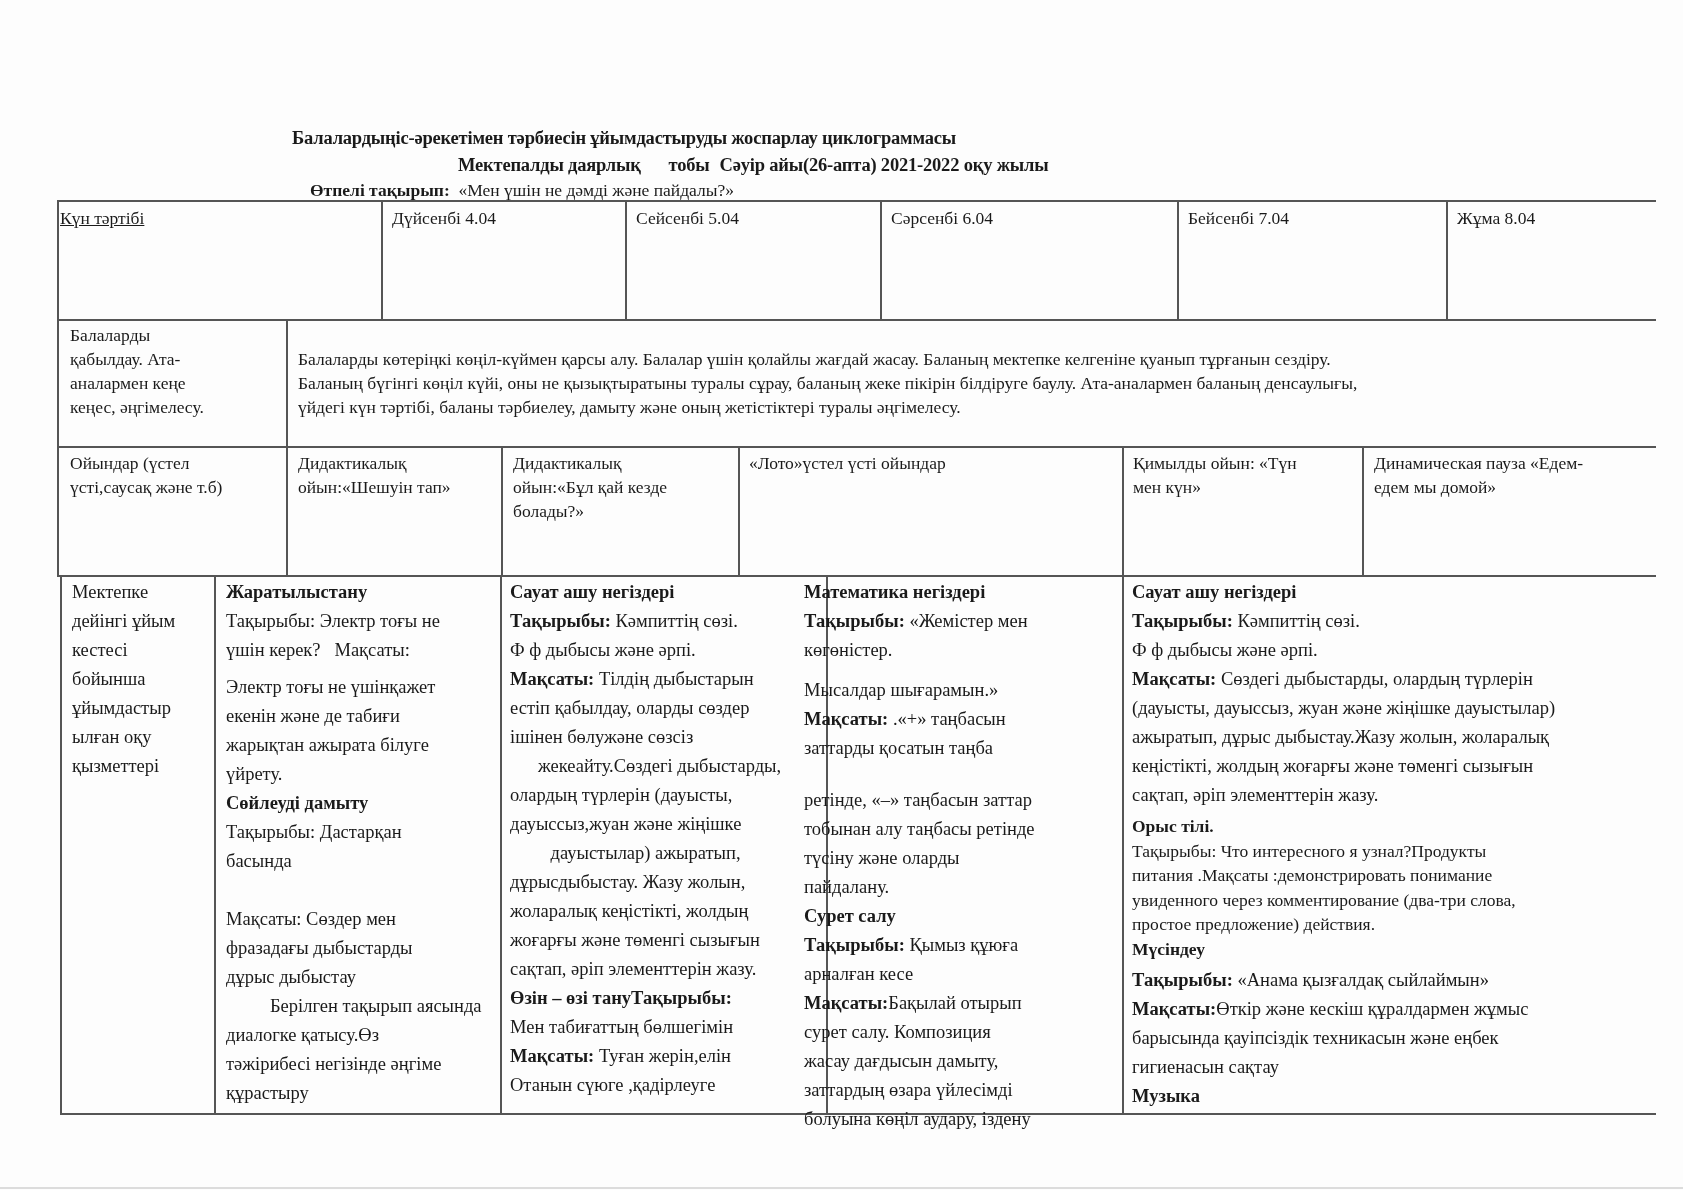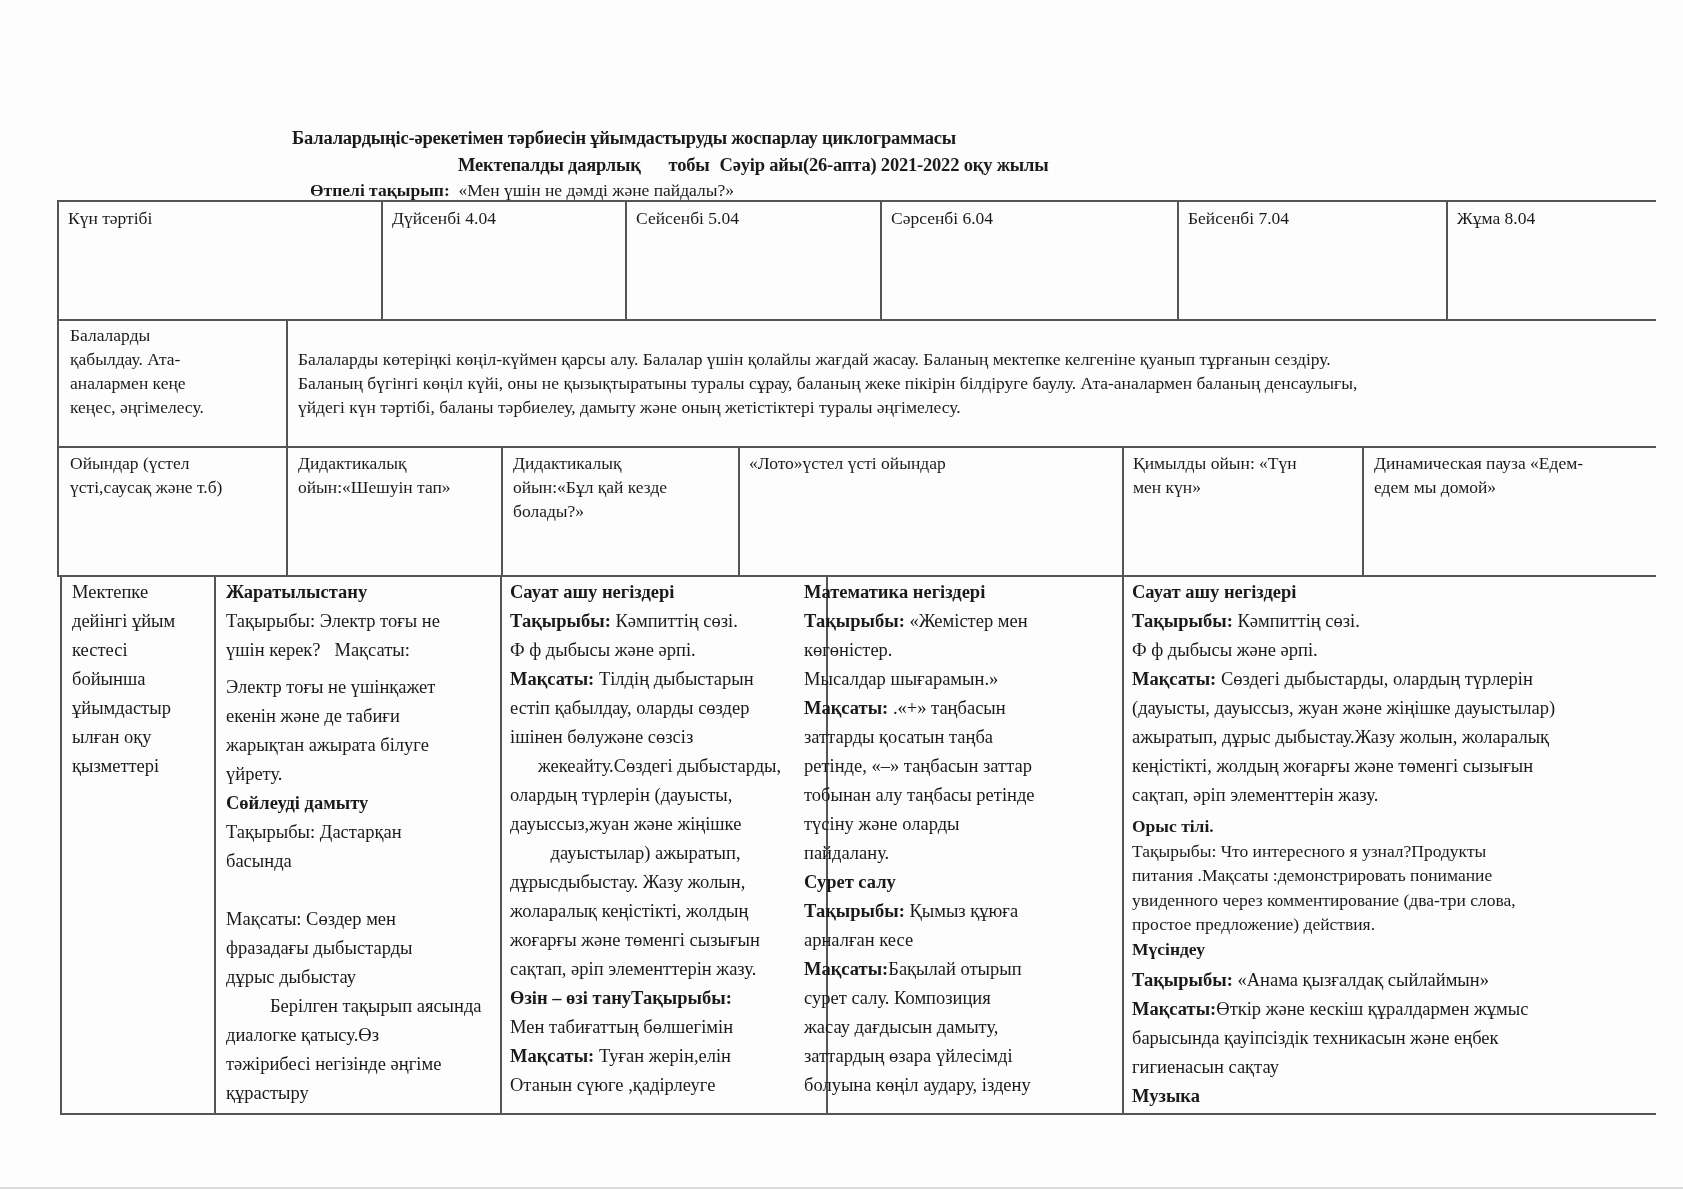--- a/index.html
+++ b/index.html
@@ -58,21 +58,21 @@
   <div class="line-v" style="left:1362px; top:446px; height:130px;"></div>
 
   <div class="line-h" style="left:60px; top:1113px; width:1596px;"></div>
   <div class="line-v" style="left:60px; top:575px; height:539px;"></div>
   <div class="line-v" style="left:214px; top:575px; height:539px;"></div>
   <div class="line-v" style="left:500px; top:575px; height:539px;"></div>
   <div class="line-v" style="left:826px; top:575px; height:539px;"></div>
   <div class="line-v" style="left:1122px; top:575px; height:539px;"></div>
 </div>
 
-<div class="cell" style="left:68px; top:206px;">
+<div class="cell" style="left:60px; top:206px;text-decoration:underline;">
   <span class="t">Күн тәртібі</span>
 </div>
 <div class="cell" style="left:392px; top:206px;">
   <span class="t">Дүйсенбі 4.04</span>
 </div>
 <div class="cell" style="left:636px; top:206px;">
   <span class="t">Сейсенбі 5.04</span>
 </div>
 <div class="cell" style="left:891px; top:206px;">
   <span class="t">Сәрсенбі 6.04</span>
@@ -168,24 +168,24 @@
     <span class="t" style="white-space: pre;"><span>сақтап, әріп элементтерін жазу.</span></span>
     <span class="t" style="white-space: pre;"><span class="b">Өзін – өзі тануТақырыбы:</span></span>
     <span class="t" style="white-space: pre;"><span>Мен табиғаттың бөлшегімін</span></span>
     <span class="t" style="white-space: pre;"><span class="b">Мақсаты: </span><span>Туған жерін,елін</span></span>
     <span class="t" style="white-space: pre;"><span>Отанын сүюге ,қадірлеуге</span></span>
   </div>
 <div class="cell-lg lesson-col" style="left:804px; top:578px;">
     <span class="t" style="white-space: pre;"><span class="b">Математика негіздері</span></span>
     <span class="t" style="white-space: pre;"><span class="b">Тақырыбы: </span><span>«Жемістер мен</span></span>
     <span class="t" style="white-space: pre;"><span>көгөністер.</span></span>
-    <span class="t" style="white-space: pre;"><span>Мысалдар шығарамын.»</span></span>
+    <span class="t" style="white-space: pre; margin-top: 11px;"><span>Мысалдар шығарамын.»</span></span>
     <span class="t" style="white-space: pre;"><span class="b">Мақсаты: </span><span>.«+» таңбасын</span></span>
     <span class="t" style="white-space: pre;"><span>заттарды қосатын таңба</span></span>
-    <span class="t" style="white-space: pre;"><span>ретінде, «–» таңбасын заттар</span></span>
+    <span class="t" style="white-space: pre; margin-top: 23px;"><span>ретінде, «–» таңбасын заттар</span></span>
     <span class="t" style="white-space: pre;"><span>тобынан алу таңбасы ретінде</span></span>
     <span class="t" style="white-space: pre;"><span>түсіну және оларды</span></span>
     <span class="t" style="white-space: pre;"><span>пайдалану.</span></span>
     <span class="t" style="white-space: pre;"><span class="b">Сурет салу</span></span>
     <span class="t" style="white-space: pre;"><span class="b">Тақырыбы: </span><span>Қымыз құюға</span></span>
     <span class="t" style="white-space: pre;"><span>арналған кесе</span></span>
     <span class="t" style="white-space: pre;"><span class="b">Мақсаты:</span><span>Бақылай отырып</span></span>
     <span class="t" style="white-space: pre;"><span>сурет салу. Композиция</span></span>
     <span class="t" style="white-space: pre;"><span>жасау дағдысын дамыту,</span></span>
     <span class="t" style="white-space: pre;"><span>заттардың өзара үйлесімді</span></span>

